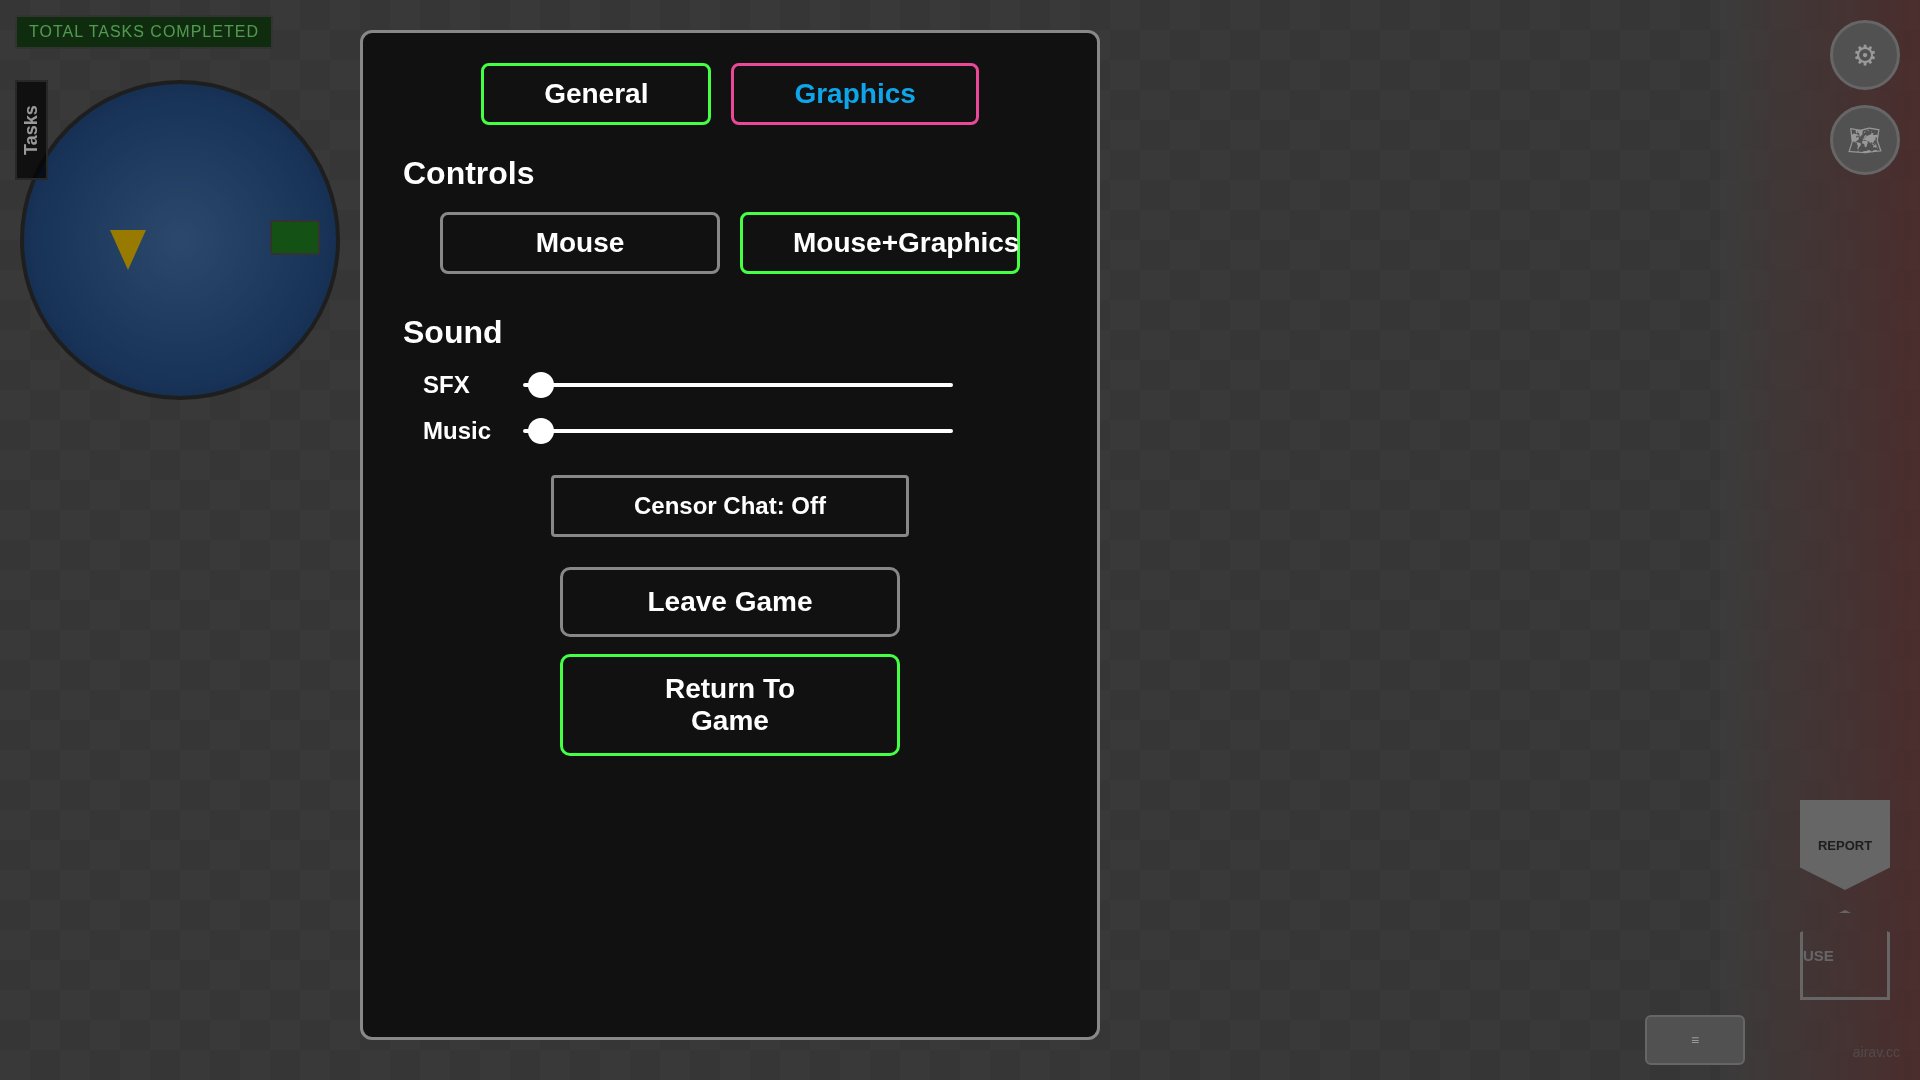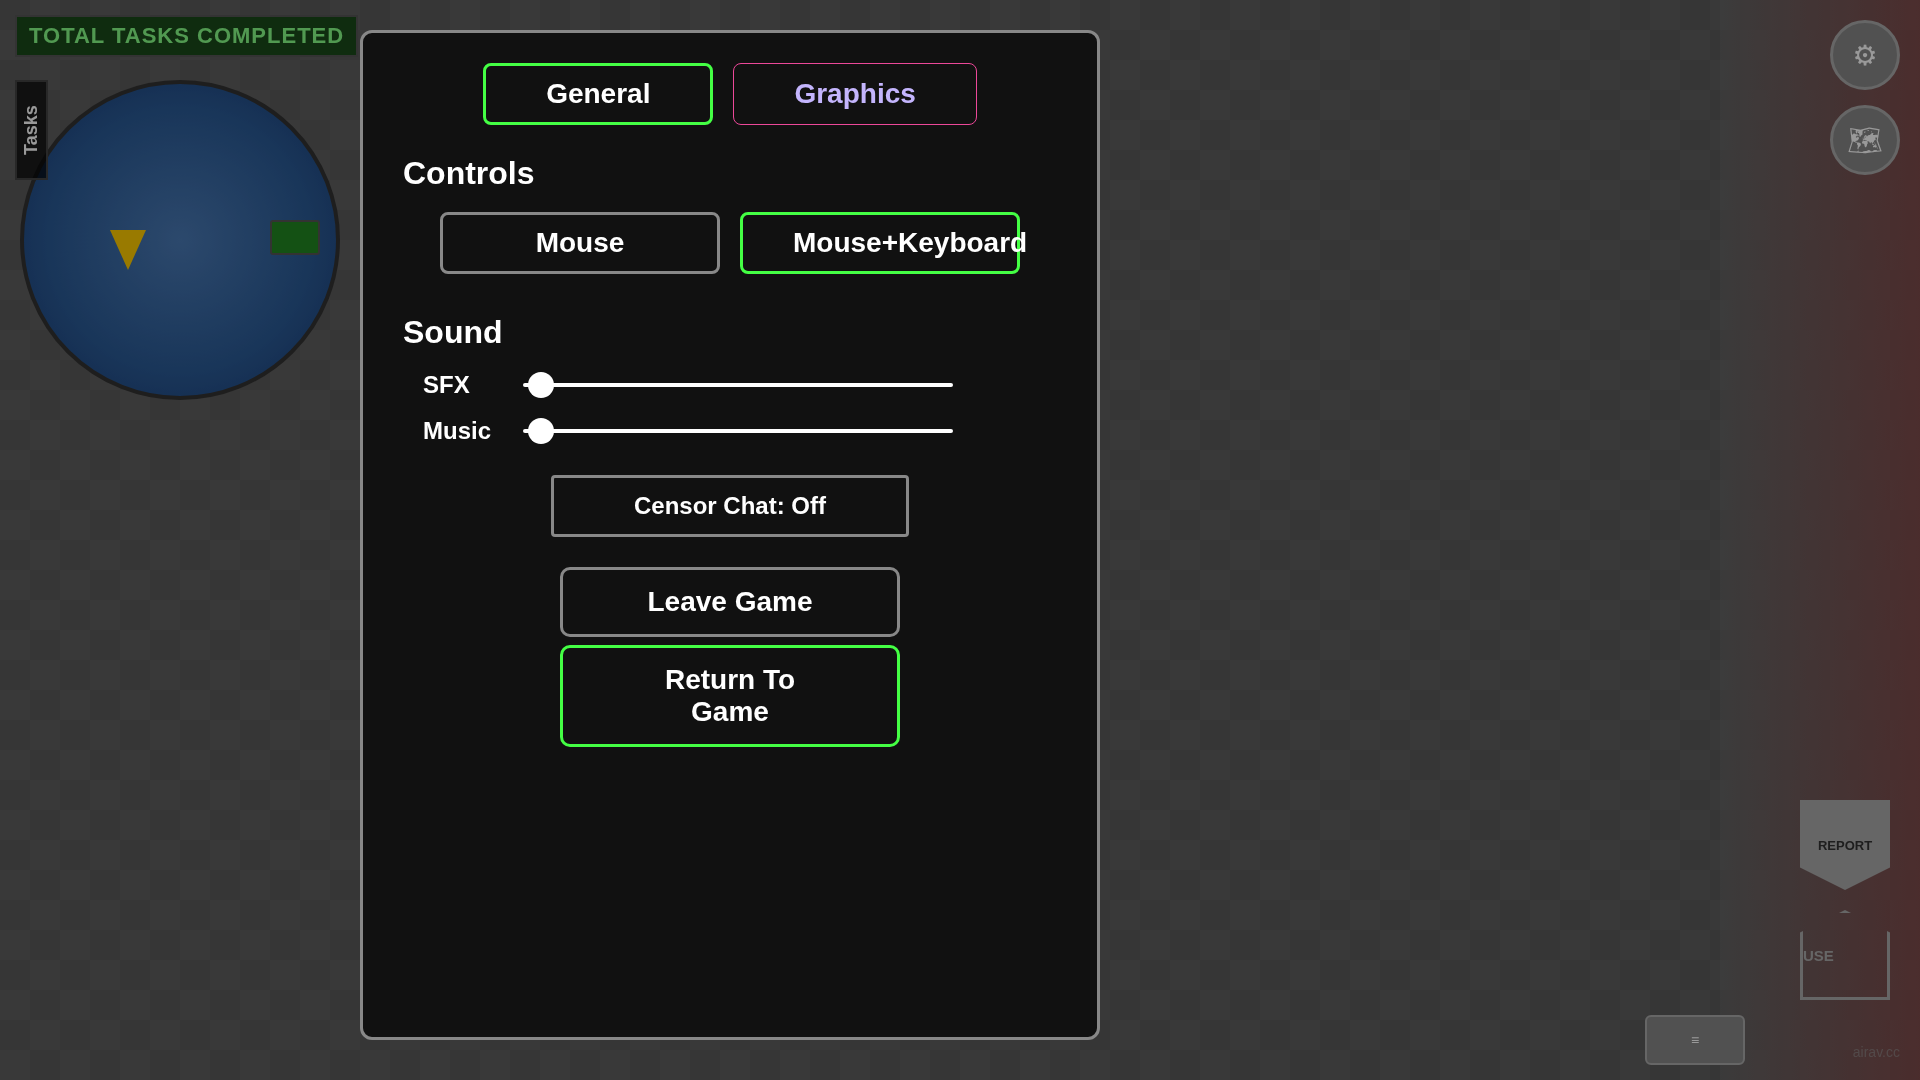--- a/index.html
+++ b/index.html
@@ -45,22 +45,22 @@
 
     
     .tasks-bar {
       position: absolute;
       top: 15px;
       left: 15px;
       background: #1a4a1a;
       border: 2px solid #555;
       padding: 6px 12px;
       color: #88ff88;
-      font-size: 22px;
-      font-weight: bold;
+      font-size: 16px;
+      font-weight: normal;
       letter-spacing: 1px;
       z-index: 10;
     }
 
     .tasks-side {
       position: absolute;
       left: 15px;
       top: 80px;
       background: rgba(0,0,0,0.7);
       border: 2px solid #444;
@@ -143,22 +143,22 @@
       margin-bottom: 30px;
     }
 
     .tab-btn {
       padding: 12px 60px;
       border-radius: 8px;
       font-size: 28px;
       font-weight: bold;
       cursor: pointer;
       background: #111;
-      color: #c4b5fd;
-      border: 1px solid #ec4899;
+      color: #0ea5e9;
+      border: 3px solid #ec4899;
       font-family: 'Arial Black', Arial, sans-serif;
     }
 
     .tab-btn.active {
       border: 3px solid #44ff44;
       color: white;
     }
 
     
     .section-header {
@@ -249,21 +249,21 @@
       background: #111;
       color: white;
       border: 3px solid #888;
       font-family: 'Arial Black', Arial, sans-serif;
       text-align: center;
     }
 
     
     .big-btn {
       display: block;
-      margin: 0 auto 8px auto;
+      margin: 0 auto 17px auto;
       padding: 16px 80px;
       border-radius: 10px;
       font-size: 28px;
       font-weight: bold;
       cursor: pointer;
       background: #111;
       color: white;
       border: 3px solid #888;
       font-family: 'Arial Black', Arial, sans-serif;
       text-align: center;
@@ -377,21 +377,21 @@
 <div class="settings-modal">
 
   <div class="tabs-row">
     <button class="tab-btn active">General</button>
     <button class="tab-btn">Graphics</button>
   </div>
 
   <div class="section-header">Controls</div>
   <div class="controls-row">
     <button class="control-btn">Mouse</button>
-    <button class="control-btn active">Mouse+Keyboard</button>
+    <button class="control-btn active">Mouse+Graphics</button>
   </div>
 
   <div class="sound-section">
     <div class="section-header">Sound</div>
 
     <div class="slider-row">
       <span class="slider-label">SFX</span>
       <div class="slider-track">
         <div class="slider-thumb" style="left: 5px;"></div>
       </div>

